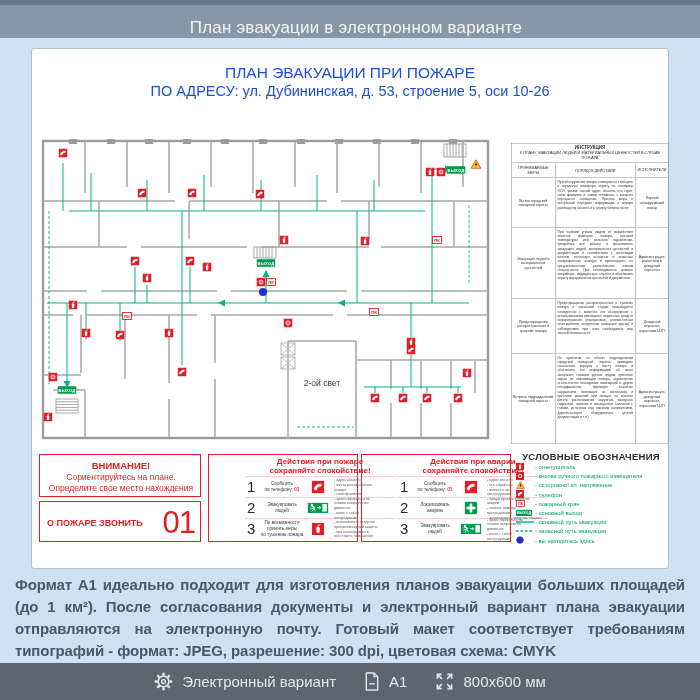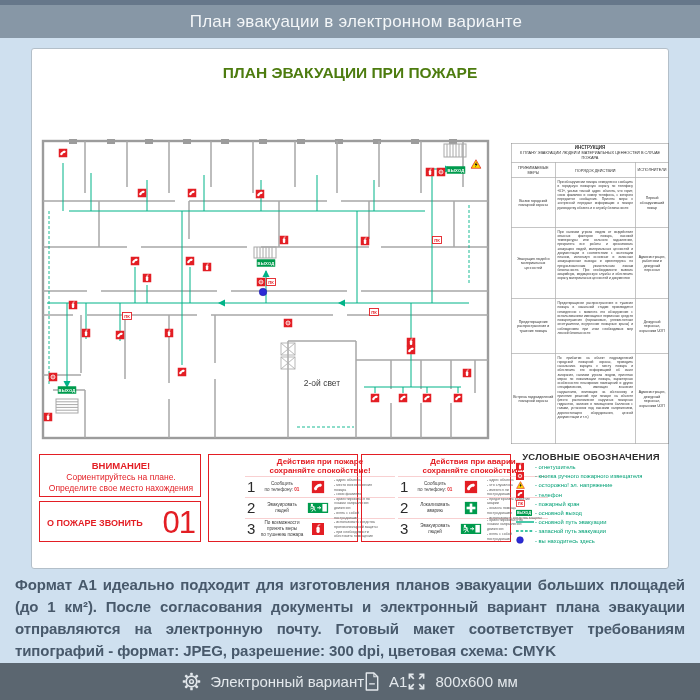--- a/index.html
+++ b/index.html
@@ -1,23 +1,23 @@
 <!DOCTYPE html>
 <html><head>
 <meta charset="utf-8">
 <style>
   html,body{margin:0;padding:0;}
   body{width:700px;height:700px;background:#cfe0ef;font-family:"Liberation Sans","DejaVu Sans",sans-serif;position:relative;overflow:hidden;}
   .stage{position:absolute;inset:0;}
   
-  .topbar{position:absolute;top:0;left:0;right:0;height:33px;background:#8797a6;border-top:5px solid #66778a;display:flex;align-items:center;justify-content:center;padding-left:12px;}
+  .topbar{position:absolute;top:0;left:0;right:0;height:33px;background:#8797a6;border-top:5px solid #66778a;display:flex;align-items:flex-end;justify-content:center;padding-left:12px;}
   .topbar-title{color:#f3f6f8;font-size:17px;letter-spacing:.2px;}
   
   .panel{position:absolute;left:31px;top:48px;width:636px;height:519px;background:#fff;border:1px solid #b3bfc9;border-radius:3px;}
-  .ptitle{position:absolute;top:14px;left:0;right:0;text-align:center;color:#4d7c0f;font-weight:bold;}
+  .ptitle{position:absolute;top:14px;left:0;right:0;text-align:center;color:#1d4ed8;font-weight:normal;}
   .ptitle .l1{font-size:15.5px;line-height:19px;}
   .ptitle .l2{font-size:15.5px;line-height:19px;}
   .ptitle .l3{font-size:14.5px;line-height:19px;}
   .plansvg{position:absolute;left:7px;top:86px;}
   
   .itable-box{position:absolute;left:479px;top:94px;width:157px;height:295px;}
   .s2{transform:scale(.5);transform-origin:0 0;}
   .itable{width:314px;border:1px solid #8a8a8a;color:#333;}
   .it-title{height:34px;border-bottom:1px solid #8a8a8a;text-align:center;font-size:9px;font-weight:bold;padding-top:3px;}
   .it-title .sub{font-weight:normal;font-size:7.8px;display:block;padding:1px 6px 0 6px;line-height:1.25;}
@@ -55,21 +55,21 @@
   
   .legendbox{left:482px;top:402px;width:154px;height:97px;}
   .legendbox .inner{width:308px;height:194px;}
   .lg-title{font-size:19px;font-weight:bold;color:#2c2c2c;text-align:center;letter-spacing:.5px;}
   .lg-row{display:flex;align-items:center;height:18.4px;}
   .lg-ic{width:42px;display:flex;align-items:center;justify-content:flex-start;padding-left:4px;box-sizing:border-box;}
   .lg-lbl{font-size:11.6px;color:#00a075;}
   
   .descr{position:absolute;left:15px;top:574px;width:670px;color:#48596b;font-size:15px;line-height:22px;font-weight:700;letter-spacing:-.1px;text-align:justify;}
   
-  .footer{position:absolute;left:0;right:0;bottom:0;height:37px;background:#5b6670;display:flex;align-items:center;justify-content:center;}
+  .footer{position:absolute;left:0;right:0;bottom:0;height:37px;background:#5b6670;display:flex;align-items:center;justify-content:center;gap:28px;}
   .f-item{display:flex;align-items:center;gap:9px;color:#e3e8ec;font-size:15px;}
   .f-ic{width:19px;height:19px;}
   svg text{font-family:"Liberation Sans","DejaVu Sans",sans-serif;}
 </style>
 </head>
 <body>
 
 <svg width="0" height="0" style="position:absolute" aria-hidden="true">
   <defs>
     <symbol id="i-ext" viewBox="0 0 10 10">
@@ -160,20 +160,21 @@
 <div class="stage">
 
   <div class="topbar">
     <span class="topbar-title">План эвакуации в электронном варианте</span>
   </div>
 
   <div class="panel">
 
     <div class="ptitle">
       <div class="l1">ПЛАН ЭВАКУАЦИИ ПРИ ПОЖАРЕ</div>
+      <div class="l3">ПО АДРЕСУ: ул. Дубининская, д. 53, строение 5, оси 10-26</div>
     </div>
 
     <svg class="plansvg" width="452" height="312" viewBox="0 0 452 312">
 
       <rect x="4" y="6" width="445" height="297" fill="none" stroke="#9c9c9c" stroke-width="2.4"></rect>
 
       <g fill="#9c9c9c">
         <rect x="30" y="4" width="8" height="5"></rect>
           <rect x="68" y="4" width="8" height="5"></rect>
           <rect x="106" y="4" width="8" height="5"></rect>

